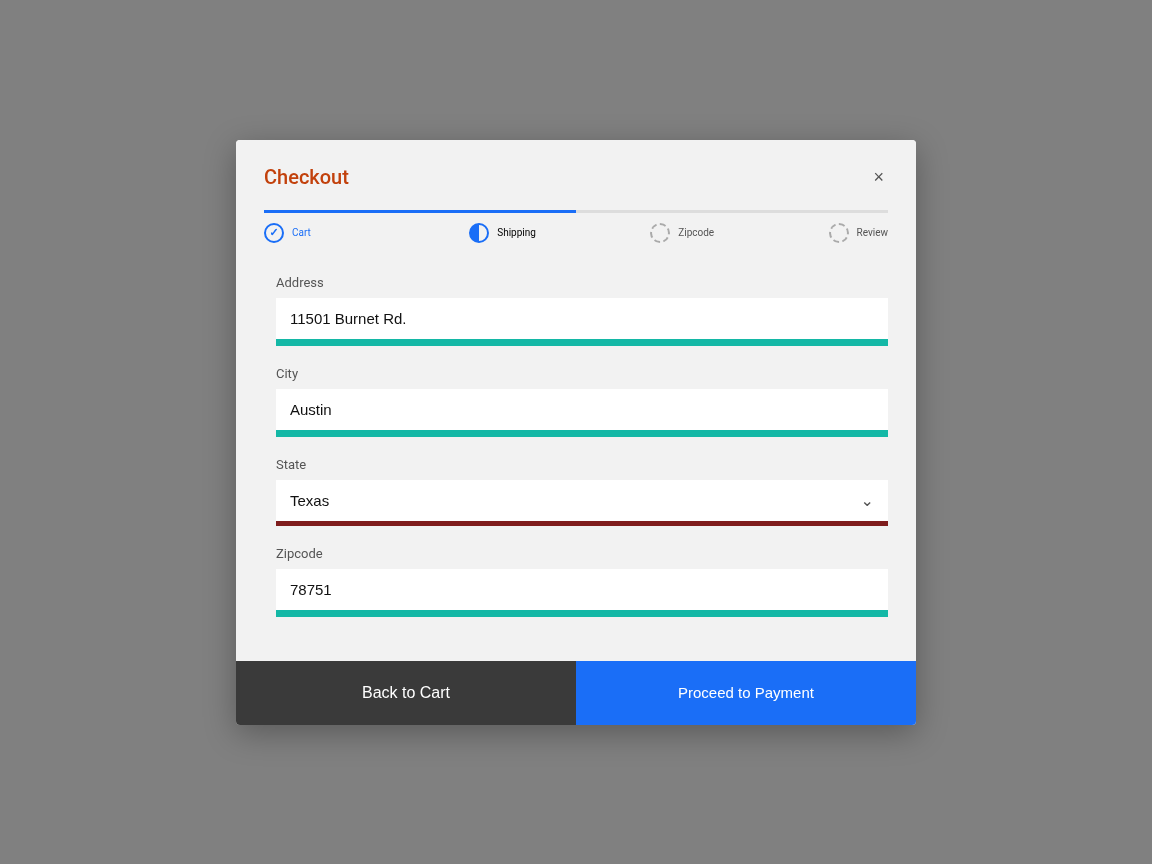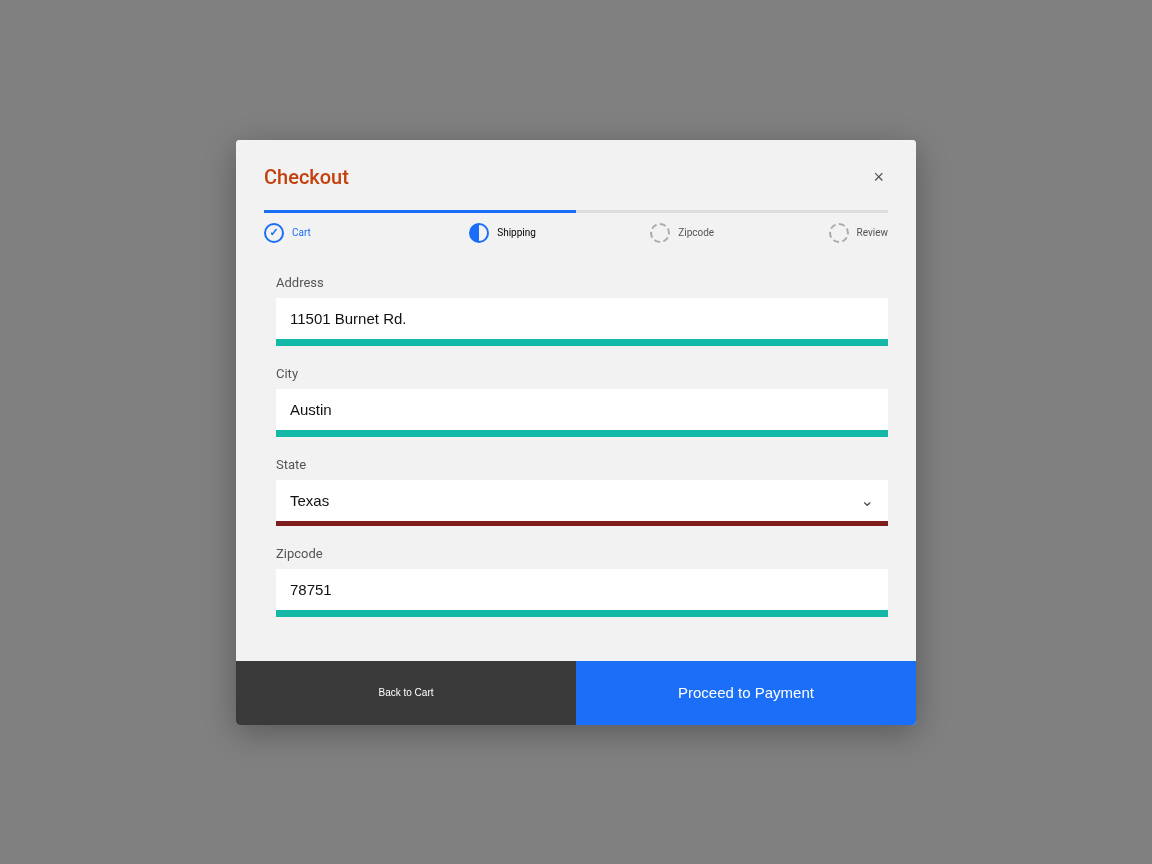--- a/index.html
+++ b/index.html
@@ -198,21 +198,21 @@
     .modal-footer {
       display: flex;
       height: 64px;
     }
 
     .btn-back {
       flex: 1;
       background: #3a3a3a;
       color: #fff;
       border: none;
-      font-size: 10px;
+      font-size: 16px;
       cursor: pointer;
       font-weight: 400;
     }
 
     .btn-proceed {
       flex: 1;
       background: #1a6ef7;
       color: #fff;
       border: none;
       font-size: 15px;

